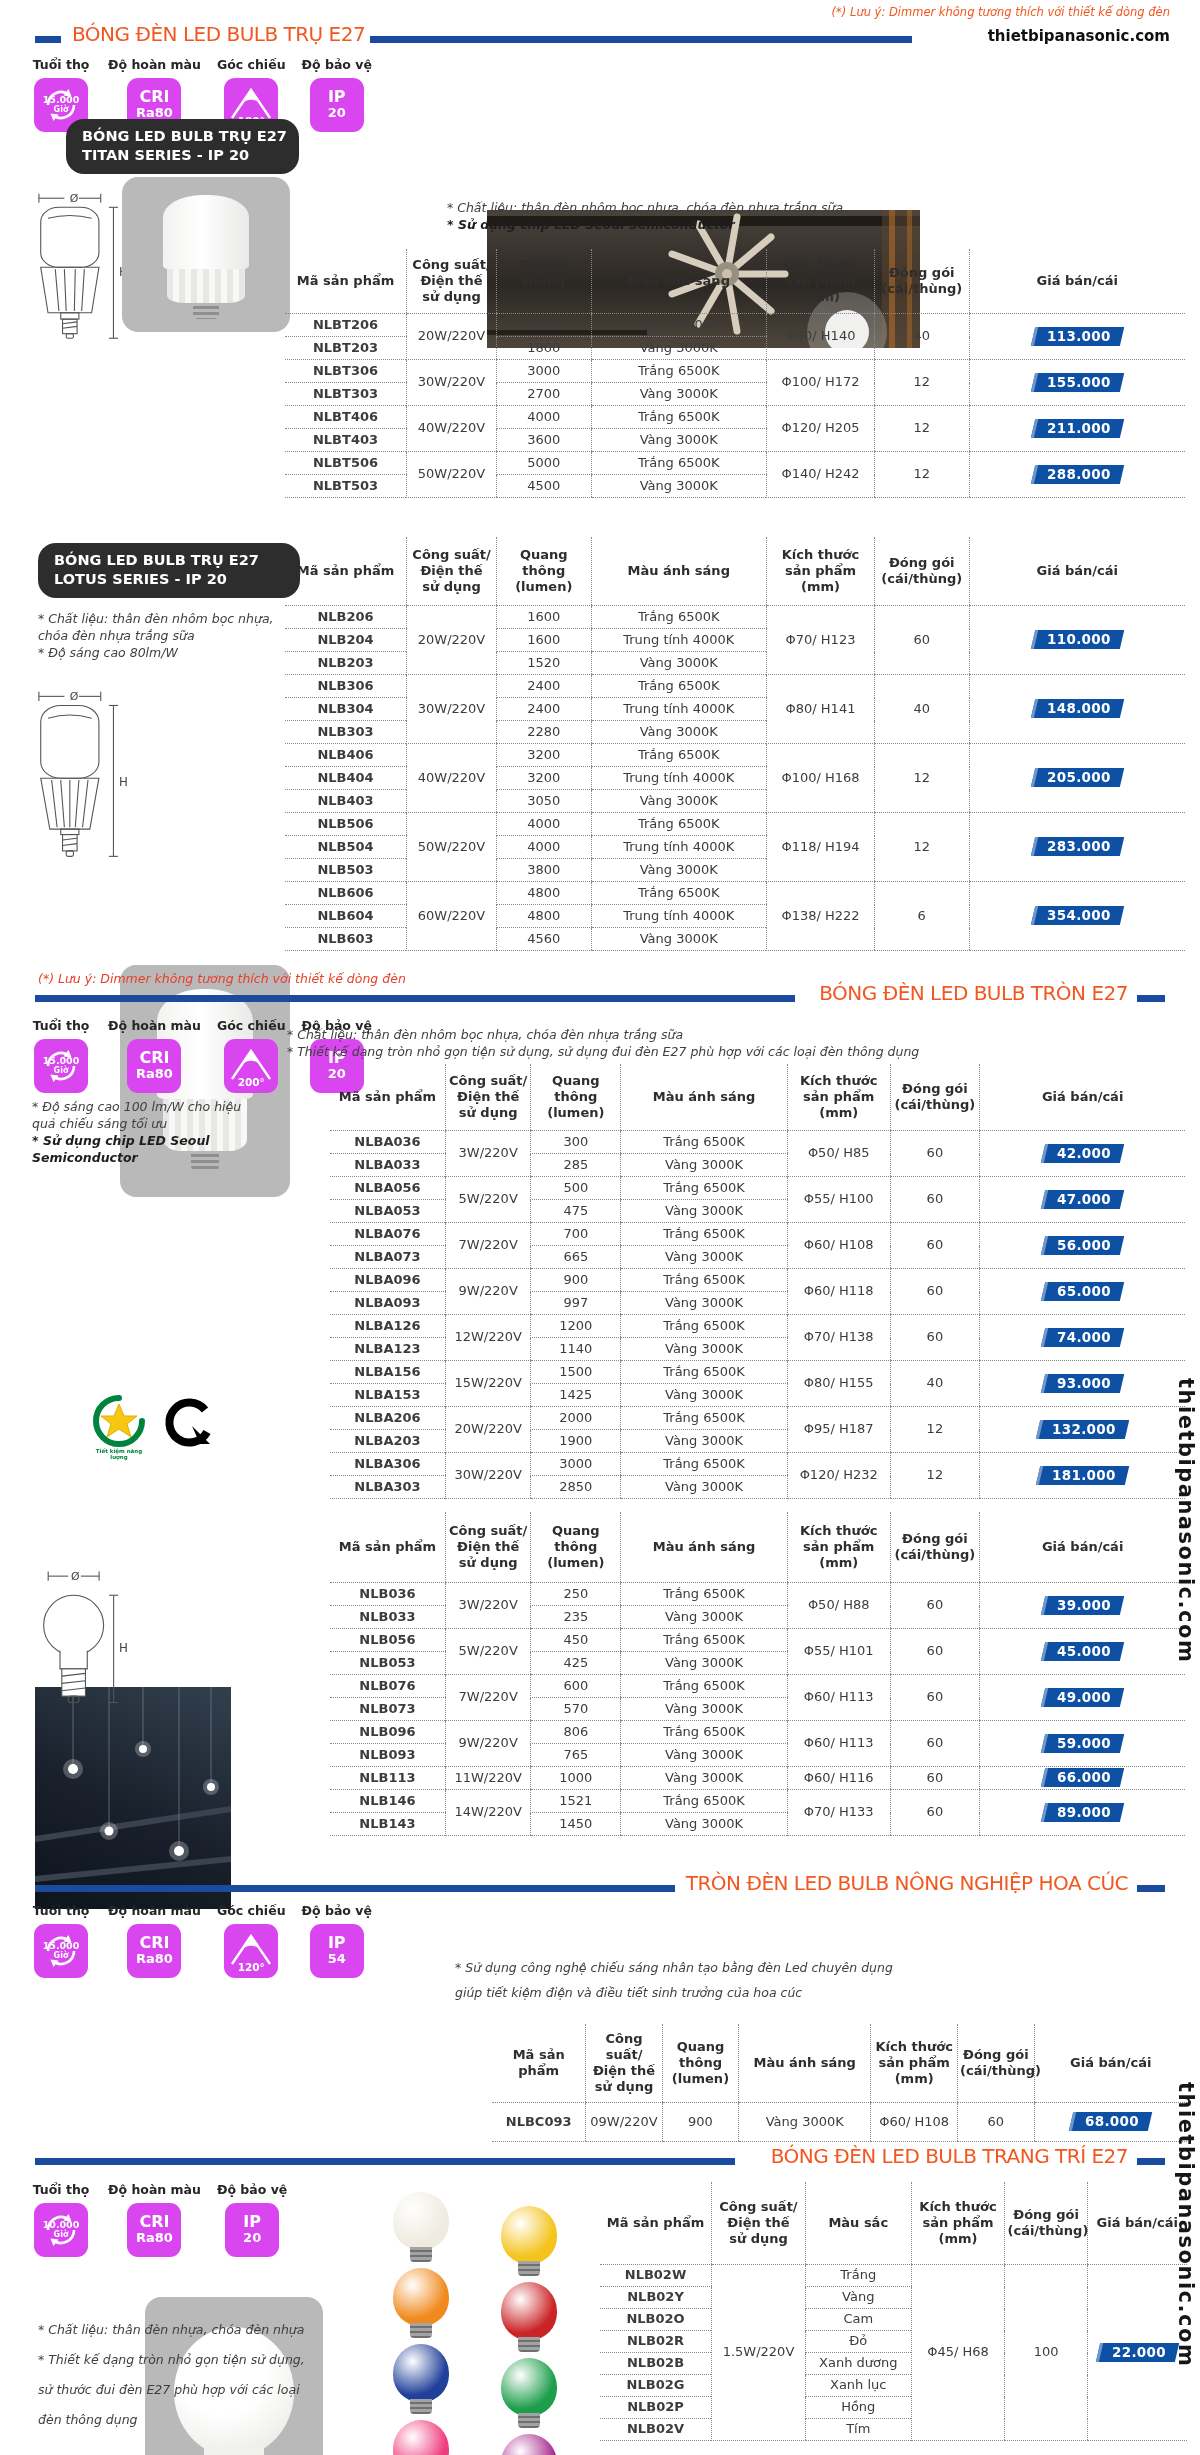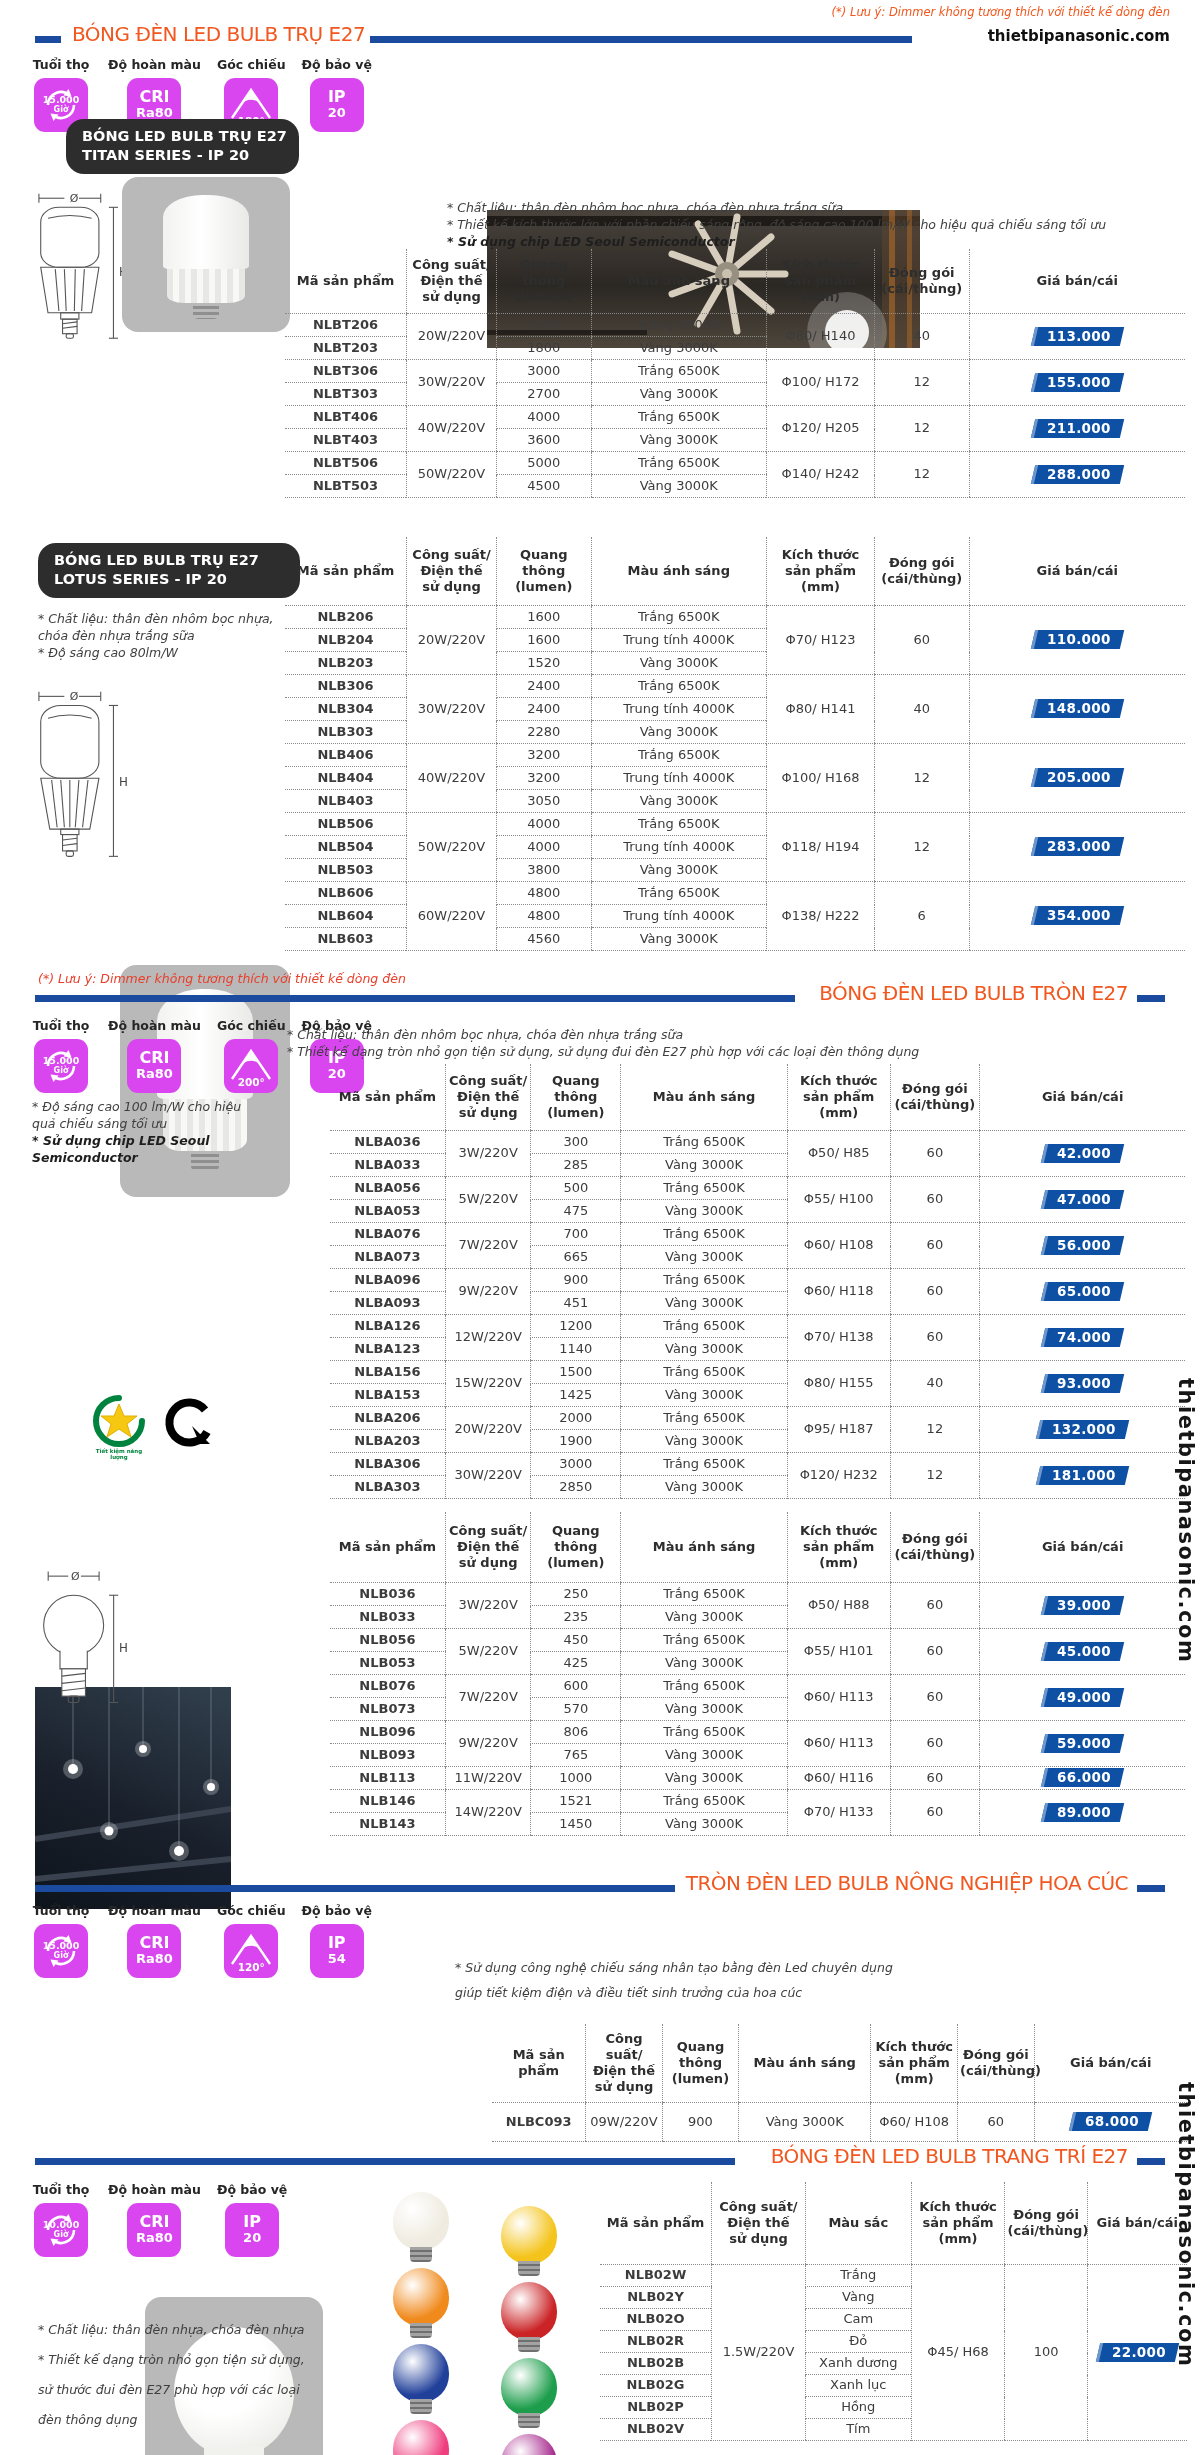--- a/index.html
+++ b/index.html
@@ -180,21 +180,20 @@
       <circle cx="240" cy="64" r="12" fill="#978f80"></circle>
       <circle cx="240" cy="64" r="5" fill="#c9c0ae"></circle>
       <circle cx="360" cy="122" r="40" fill="#fff" opacity="0.22"></circle>
       <circle cx="360" cy="122" r="22" fill="#fff" opacity="0.9"></circle>
       <rect x="0" y="120" width="160" height="5" fill="#15120f" opacity="0.7"></rect>
     </svg>
   </div>
 
   <div class="abs bullets" style="left:447px;top:199px;width:740px;">
       <div class="b-line">* Chất liệu: thân đèn nhôm bọc nhựa, chóa đèn nhựa trắng sữa</div>
-      <div class="b-line">* Thiết kế kích thước lớn với phần chiếu sáng rộng, độ sáng cao 100 lm/W cho hiệu quả chiếu sáng tối ưu</div>
       <div class="b-line bold">* Sử dụng chip LED Seoul Semiconductor</div>
     </div>
 
   <div class="abs" style="left:285px;top:249px;width:900px;">
       <table class="cat">
         <colgroup>
           <col style="width: 13.5%;">
           <col style="width: 10%;">
           <col style="width: 10.5%;">
           <col style="width: 19.5%;">
@@ -659,21 +658,21 @@
             <td class="code-cell">NLBA096</td>
             <td class="bl" rowspan="2">9W/220V</td>
             <td class="bl">900</td>
             <td class="bl">Trắng 6500K</td>
             <td class="bl" rowspan="2">Φ60/ H118</td>
             <td class="bl" rowspan="2">60</td>
             <td class="bl" rowspan="2"><span class="price-badge"><span class="in">65.000</span></span></td>
           </tr>
           <tr>
             <td class="code-cell">NLBA093</td>
-            <td class="bl">451</td>
+            <td class="bl">997</td>
             <td class="bl">Vàng 3000K</td>
           </tr>
           <tr>
             <td class="code-cell">NLBA126</td>
             <td class="bl" rowspan="2">12W/220V</td>
             <td class="bl">1200</td>
             <td class="bl">Trắng 6500K</td>
             <td class="bl" rowspan="2">Φ70/ H138</td>
             <td class="bl" rowspan="2">60</td>
             <td class="bl" rowspan="2"><span class="price-badge"><span class="in">74.000</span></span></td>

